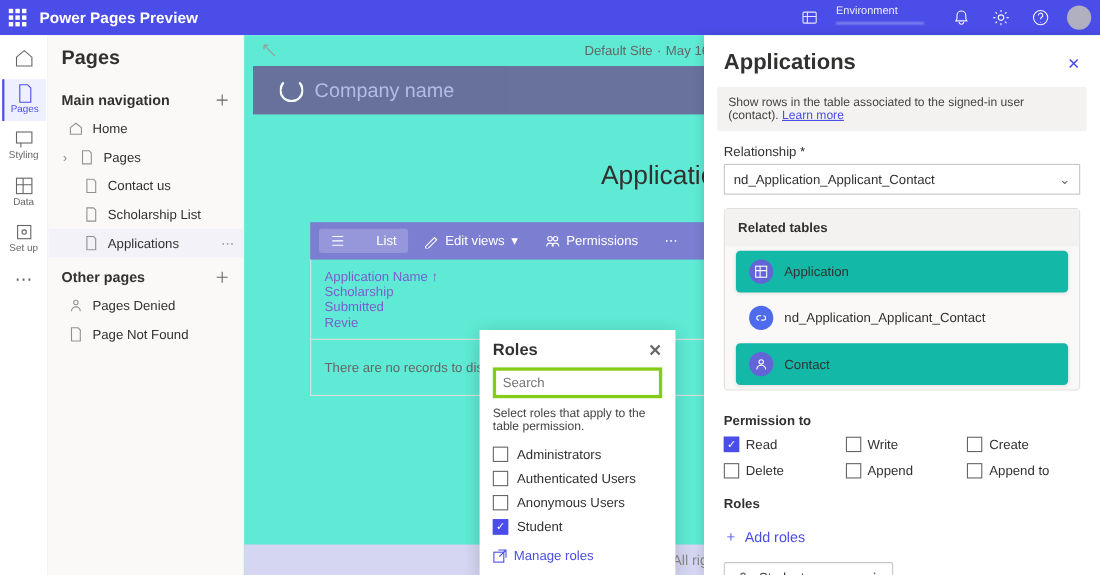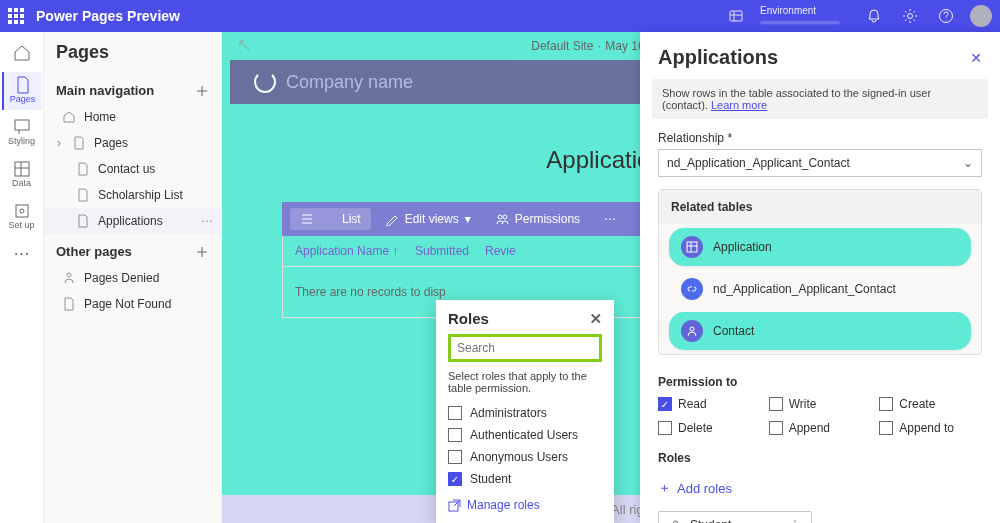--- a/index.html
+++ b/index.html
@@ -33,21 +33,21 @@
 
 .canvas { position: absolute; left: 222px; top: 32px; right: 0; bottom: 0; background: #5eead4; }
 .canvas-head { height: 28px; display: flex; align-items: center; justify-content: center; font-size: 12px; color: #666; gap: 4px; }
 .page-banner { height: 44px; background: #686b99; color: #fff; display: flex; align-items: center; padding: 0 24px; gap: 10px; font-size: 18px; opacity: .95; margin: 0 8px; }
 .spin-ico { width: 22px; height: 22px; border: 2px solid #fff; border-top-color: transparent; border-radius: 50%; }
 .page-content { padding: 24px 60px; }
 .page-title { font-size: 24px; font-weight: 400; color: #323130; margin: 18px 0 28px; text-align: center; }
 .list-toolbar { height: 34px; background: #7b7ed1; display: flex; align-items: center; padding: 0 8px; gap: 4px; color: #fff; font-size: 12px; }
 .tb-btn { display: flex; align-items: center; gap: 6px; padding: 4px 10px; border-radius: 3px; cursor: pointer; }
 .tb-btn.active { background: rgba(255,255,255,.2); gap: 28px; }
-.list-head { display: flex; border: 1px solid #e1dfdd; border-top: none; padding: 8px 12px; font-size: 12px; }
+.list-head { display: flex; border: 1px solid #e1dfdd; border-top: none; padding: 8px 12px; font-size: 12px; flex-direction: column; }
 .lh-col { color: #7b5ecf; }
 .lh1 { width: 120px; }
 .list-empty { border: 1px solid #e1dfdd; border-top: none; padding: 18px 12px; font-size: 12px; color: #666; }
 .footer-text { position: absolute; bottom: 0; left: 0; right: 0; height: 28px; background: #d5d6f2; color: #888; font-size: 13px; display: flex; align-items: center; justify-content: center; }
 
 
 .roles-popup { position: absolute; left: 436px; top: 300px; width: 178px; background: #fff; box-shadow: 0 4px 16px rgba(0,0,0,.2); padding: 10px 12px 12px; font-size: 12px; z-index: 5; }
 .roles-popup h4 { font-size: 15px; font-weight: 600; margin-bottom: 6px; display: flex; justify-content: space-between; }
 .roles-search { width: 100%; border: 3px solid #84cc16; padding: 4px 6px; font-size: 12px; margin-bottom: 8px; }
 .roles-hint { font-size: 11px; color: #444; margin-bottom: 8px; }
@@ -61,21 +61,21 @@
 .panel-head { display: flex; justify-content: space-between; align-items: center; padding: 14px 18px 10px; }
 .panel-head h2 { font-size: 20px; font-weight: 600; }
 .close-x { color: #4a4de8; cursor: pointer; font-size: 14px; }
 .info-strip { background: #f3f2f1; margin: 0 12px 12px; padding: 8px 10px; font-size: 11px; color: #444; border-radius: 2px; }
 .info-strip a { color: #4a4de8; text-decoration: underline; cursor: pointer; }
 .field-label { font-size: 12px; color: #323130; padding: 0 18px 4px; }
 .select-box { margin: 0 18px 12px; border: 1px solid #c8c6c4; padding: 6px 8px; font-size: 12px; display: flex; justify-content: space-between; align-items: center; cursor: pointer; }
 .related-box { margin: 0 18px 14px; border: 1px solid #e1dfdd; border-radius: 4px; background: #faf9f8; }
 .related-head { font-size: 12px; font-weight: 600; padding: 10px 12px; background: #f3f2f1; }
 .rel-row { display: flex; align-items: center; gap: 10px; padding: 8px 12px; font-size: 12px; margin: 4px 10px; border-radius: 4px; }
-.rel-row.sel { background: #5eead4; box-shadow: 0 1px 3px rgba(0,0,0,.08); border-radius: 15px; }
+.rel-row.sel { background: #14b8a6; box-shadow: 0 1px 3px rgba(0,0,0,.08); }
 .rel-ico { width: 22px; height: 22px; border-radius: 50%; display: flex; align-items: center; justify-content: center; color: #fff; flex-shrink: 0; }
 .rel-ico.purple { background: #6264d8; }
 .rel-ico.blue { background: #4f6bed; }
 .perm-section { padding: 0 18px; }
 .perm-label { font-size: 12px; font-weight: 600; margin: 6px 0 8px; }
 .perm-grid { display: grid; grid-template-columns: repeat(3,1fr); gap: 10px 8px; }
 .perm-item { display: flex; align-items: center; gap: 6px; font-size: 12px; }
 .roles-chip-row { display: flex; align-items: center; gap: 8px; margin: 8px 0 0; }
 .add-roles { display: flex; align-items: center; gap: 6px; color: #4a4de8; font-size: 13px; cursor: pointer; padding: 6px 0; }
 .chip { display: flex; align-items: center; gap: 8px; border: 1px solid #c8c6c4; padding: 6px 10px; font-size: 12px; border-radius: 2px; width: 154px; justify-content: space-between; }
@@ -255,20 +255,21 @@
             <circle cx="5" cy="5" r="2"></circle>
             <circle cx="10" cy="5" r="2"></circle>
             <path d="M2 12a3 3 0 0 1 6 0M7 12a3 3 0 0 1 6 0"></path>
           </svg>
           <span>Permissions</span>
         </div>
       <div class="tb-btn">⋯</div>
     </div>
     <div class="list-head">
       <div class="lh-col lh1">Application Name ↑</div>
+      <div class="lh-col" style="width:150px">Scholarship</div>
       <div class="lh-col" style="width:70px">Submitted</div>
       <div class="lh-col">Revie</div>
     </div>
     <div class="list-empty">There are no records to disp</div>
   </div>
   <div class="footer-text">Copyright © 2022. All rights reserved.</div>
 </div>
 
 <div class="roles-popup">
   <h4>

